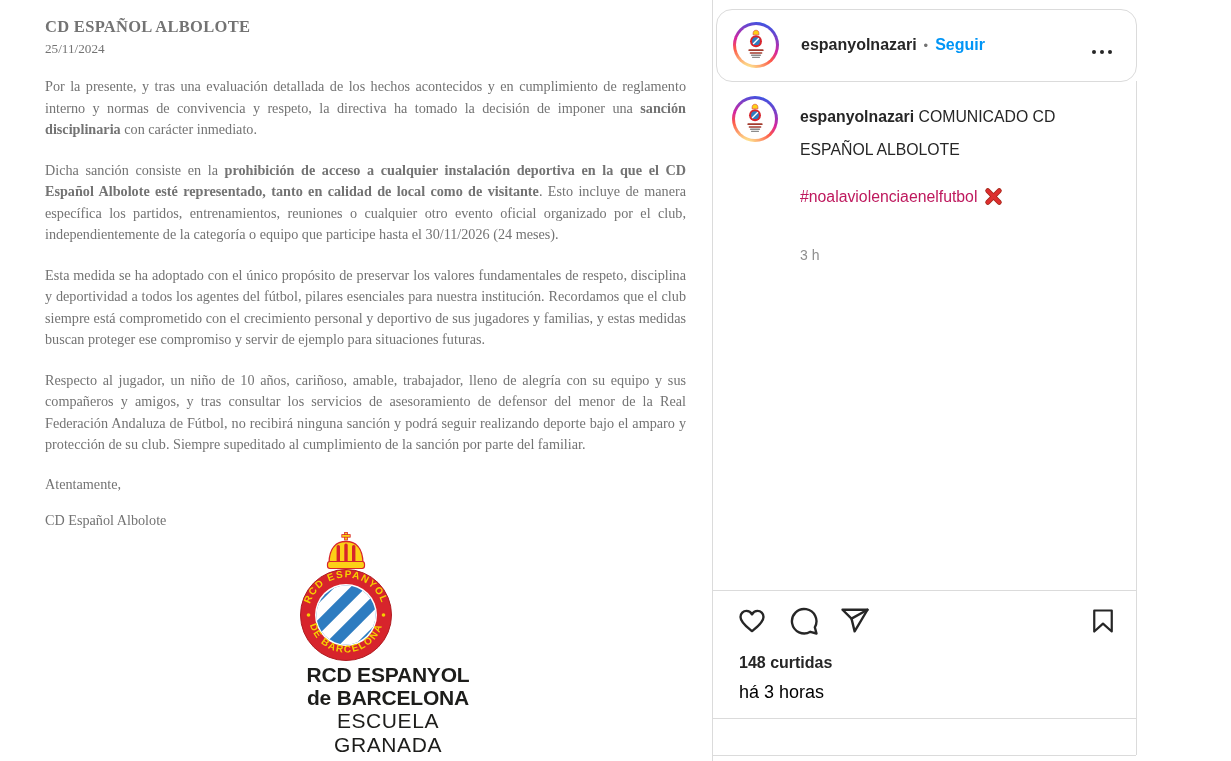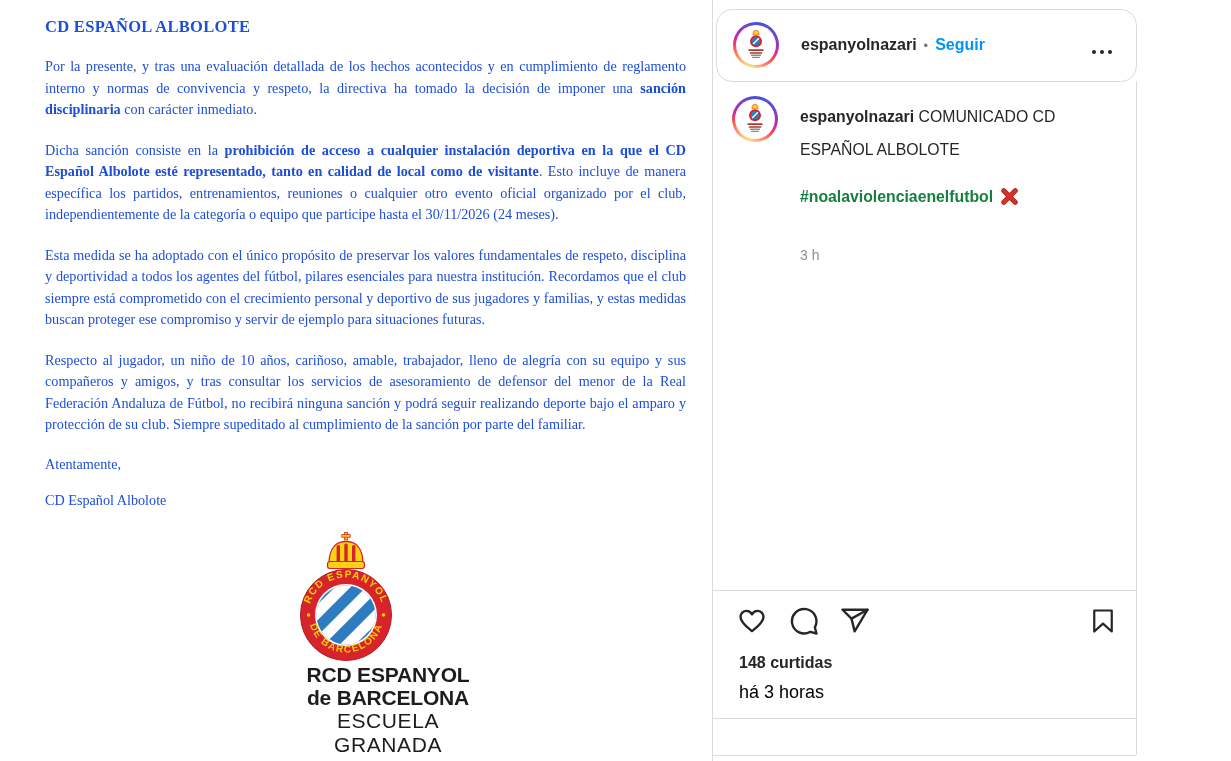--- a/index.html
+++ b/index.html
@@ -1,20 +1,20 @@
 <!DOCTYPE html>
 <html><head>
 <meta charset="utf-8">
 <style>
   html,body{margin:0;padding:0;background:#fff;}
   .stage{position:relative;width:1231px;height:761px;background:#fff;overflow:hidden;
          font-family:"Liberation Sans",sans-serif;color:#262626;}
 
   
-  .letter{position:absolute;left:45px;top:17px;width:641px;color:#1d4ed8;
+  .letter{position:absolute;left:45px;top:17px;width:641px;color:#737373;
           font-family:"Liberation Serif",serif;}
   .letter h1{margin:0;font-size:16.5px;font-weight:700;letter-spacing:.3px;}
   .letter .date{font-size:13.2px;margin-top:4px;}
   .letter p.body{margin:19px 0 0;font-size:14.2px;line-height:21.5px;text-align:justify;}
   .letter .closing{margin-top:20px;font-size:14.2px;}
   .letter .signature{margin-top:19px;font-size:14.2px;}
 
   .logo-block{position:absolute;left:292px;top:531px;width:192px;text-align:center;}
   .brand{font-family:"Liberation Sans",sans-serif;color:#1d1d1b;margin-top:2px;}
   .brand .b1{font-size:21px;line-height:23px;font-weight:700;letter-spacing:-.2px;}
@@ -32,39 +32,40 @@
   .hdr-row{position:absolute;left:84px;top:26px;font-size:16px;display:flex;align-items:center;}
   .uname{font-weight:700;color:#262626;}
   .sep{color:#737373;margin:0 7px;font-size:13px;}
   .follow{color:#0095f6;font-weight:600;cursor:pointer;}
   .more{position:absolute;right:24px;top:40px;display:flex;gap:4px;cursor:pointer;}
   .more i{width:4px;height:4px;border-radius:50%;background:#262626;display:block;}
 
   .caption{position:absolute;left:800px;top:100px;width:318px;font-size:15.8px;line-height:33px;color:#262626;}
   .caption .u{font-weight:700;}
   .hashtag-row{margin-top:14px;display:flex;align-items:center;}
-  .hashtag{color:#15803d;cursor:pointer;font-weight:bold;}
+  .hashtag{color:#be185d;cursor:pointer;}
   .cross{margin-left:7px;}
   .time{margin-top:26px;font-size:14px;color:#8e8e8e;}
 
   .act{position:absolute;top:606px;cursor:pointer;}
   .likes{position:absolute;left:739px;top:654px;font-size:16px;font-weight:700;color:#262626;}
   .ago{position:absolute;left:739px;top:682px;font-size:18px;color:#000000;}
   .footer{position:absolute;left:717px;top:730px;font-size:16px;color:#8e8e8e;margin-top:38px;}
   .footer .login{color:#2a5e97;cursor:pointer;}
 
   svg{display:block;}
 </style>
 </head>
 <body>
 
 <div class="stage">
 
   <div class="letter">
     <h1>CD ESPAÑOL ALBOLOTE</h1>
+    <div class="date">25/11/2024</div>
 
     <p class="body"><span>Por la presente, y tras una evaluación detallada de los hechos acontecidos y en cumplimiento de reglamento interno y normas de convivencia y respeto, la directiva ha tomado la decisión de imponer una </span><b>sanción disciplinaria</b><span> con carácter inmediato.</span></p>
 
     <p class="body"><span>Dicha sanción consiste en la </span><b>prohibición de acceso a cualquier instalación deportiva en la que el CD Español Albolote esté representado, tanto en calidad de local como de visitante</b><span>. Esto incluye de manera específica los partidos, entrenamientos, reuniones o cualquier otro evento oficial organizado por el club, independientemente de la categoría o equipo que participe hasta el 30/11/2026 (24 meses).</span></p>
 
     <p class="body">Esta medida se ha adoptado con el único propósito de preservar los valores fundamentales de respeto, disciplina y deportividad a todos los agentes del fútbol, pilares esenciales para nuestra institución. Recordamos que el club siempre está comprometido con el crecimiento personal y deportivo de sus jugadores y familias, y estas medidas buscan proteger ese compromiso y servir de ejemplo para situaciones futuras.</p>
 
     <p class="body">Respecto al jugador, un niño de 10 años, cariñoso, amable, trabajador, lleno de alegría con su equipo y sus compañeros y amigos, y tras consultar los servicios de asesoramiento de defensor del menor de la Real Federación Andaluza de Fútbol, no recibirá ninguna sanción y podrá seguir realizando deporte bajo el amparo y protección de su club. Siempre supeditado al cumplimiento de la sanción por parte del familiar.</p>
 
     <div class="closing">Atentamente,</div>

